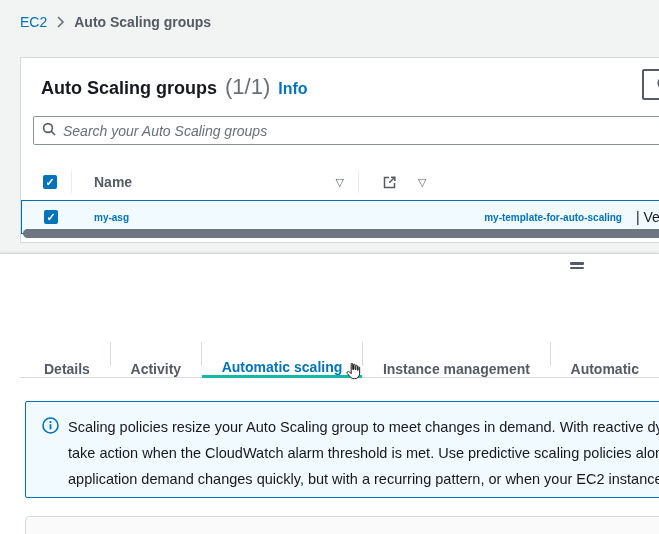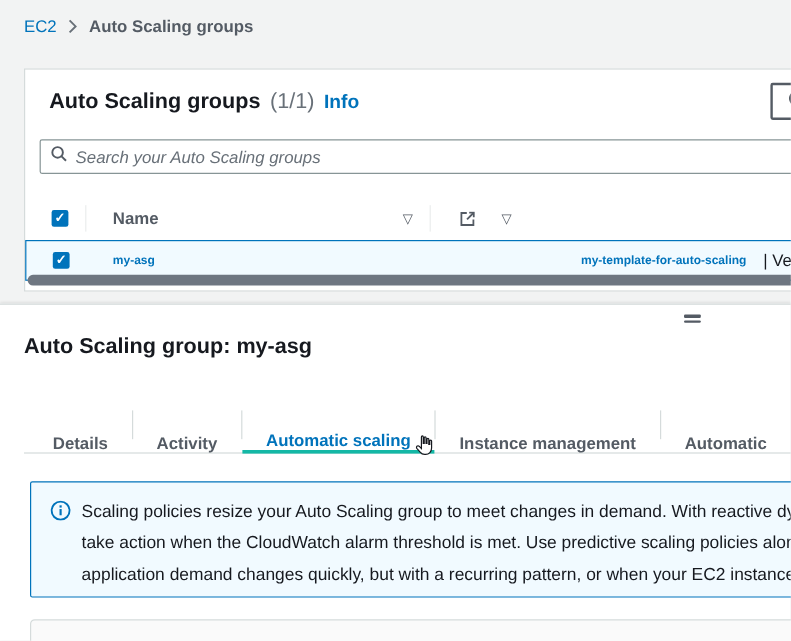--- a/index.html
+++ b/index.html
@@ -20,21 +20,21 @@
   .crumb-current { color:#545b64; font-weight:700; }
 
   
   .list-card {
     position:absolute; left:20px; top:57px; width:680px; height:186px;
     background:#fff; border:1px solid #d5dbdb;
   }
   .card-head { position:relative; height:48px; padding:16px 0 0 20px; }
   .card-title-row { display:flex; align-items:baseline; gap:8px; }
   .card-title { font-size:18px; font-weight:700; color:#16191f; }
-  .card-count { font-size:18px; font-weight:400; color:#687078; }
+  .card-count { font-size:22px; font-weight:400; color:#687078; }
   .info-link { font-size:16px; font-weight:700; color:#0073bb; cursor:pointer; }
   .refresh-btn {
     position:absolute; left:621px; top:11px; width:44px; height:31px;
     background:#fff; border:2px solid #545b64; border-radius:2px;
     display:flex; align-items:center; justify-content:center; cursor:pointer;
   }
   
   .search-box {
     position:absolute; left:12px; top:58px; width:656px; height:29px;
     border:1px solid #879596; border-radius:2px; background:#fff;
@@ -195,21 +195,20 @@
 
     <div class="hscrollbar"></div>
   </section>
 
   <section class="detail-panel">
     <div class="resize-handle">
       <div class="bar"></div>
         <div class="bar"></div>
     </div>
 
-    <h2 class="detail-title">Auto Scaling group: my-asg</h2>
 
     <div class="tabs-row">
       <span class="tab">Details</span>
       <span class="tab-divider"></span>
       <span class="tab">Activity</span>
       <span class="tab-divider"></span>
       <span class="tab active">Automatic scaling</span>
       <span class="tab-divider"></span>
       <span class="tab">Instance management</span>
       <span class="tab-divider"></span>

